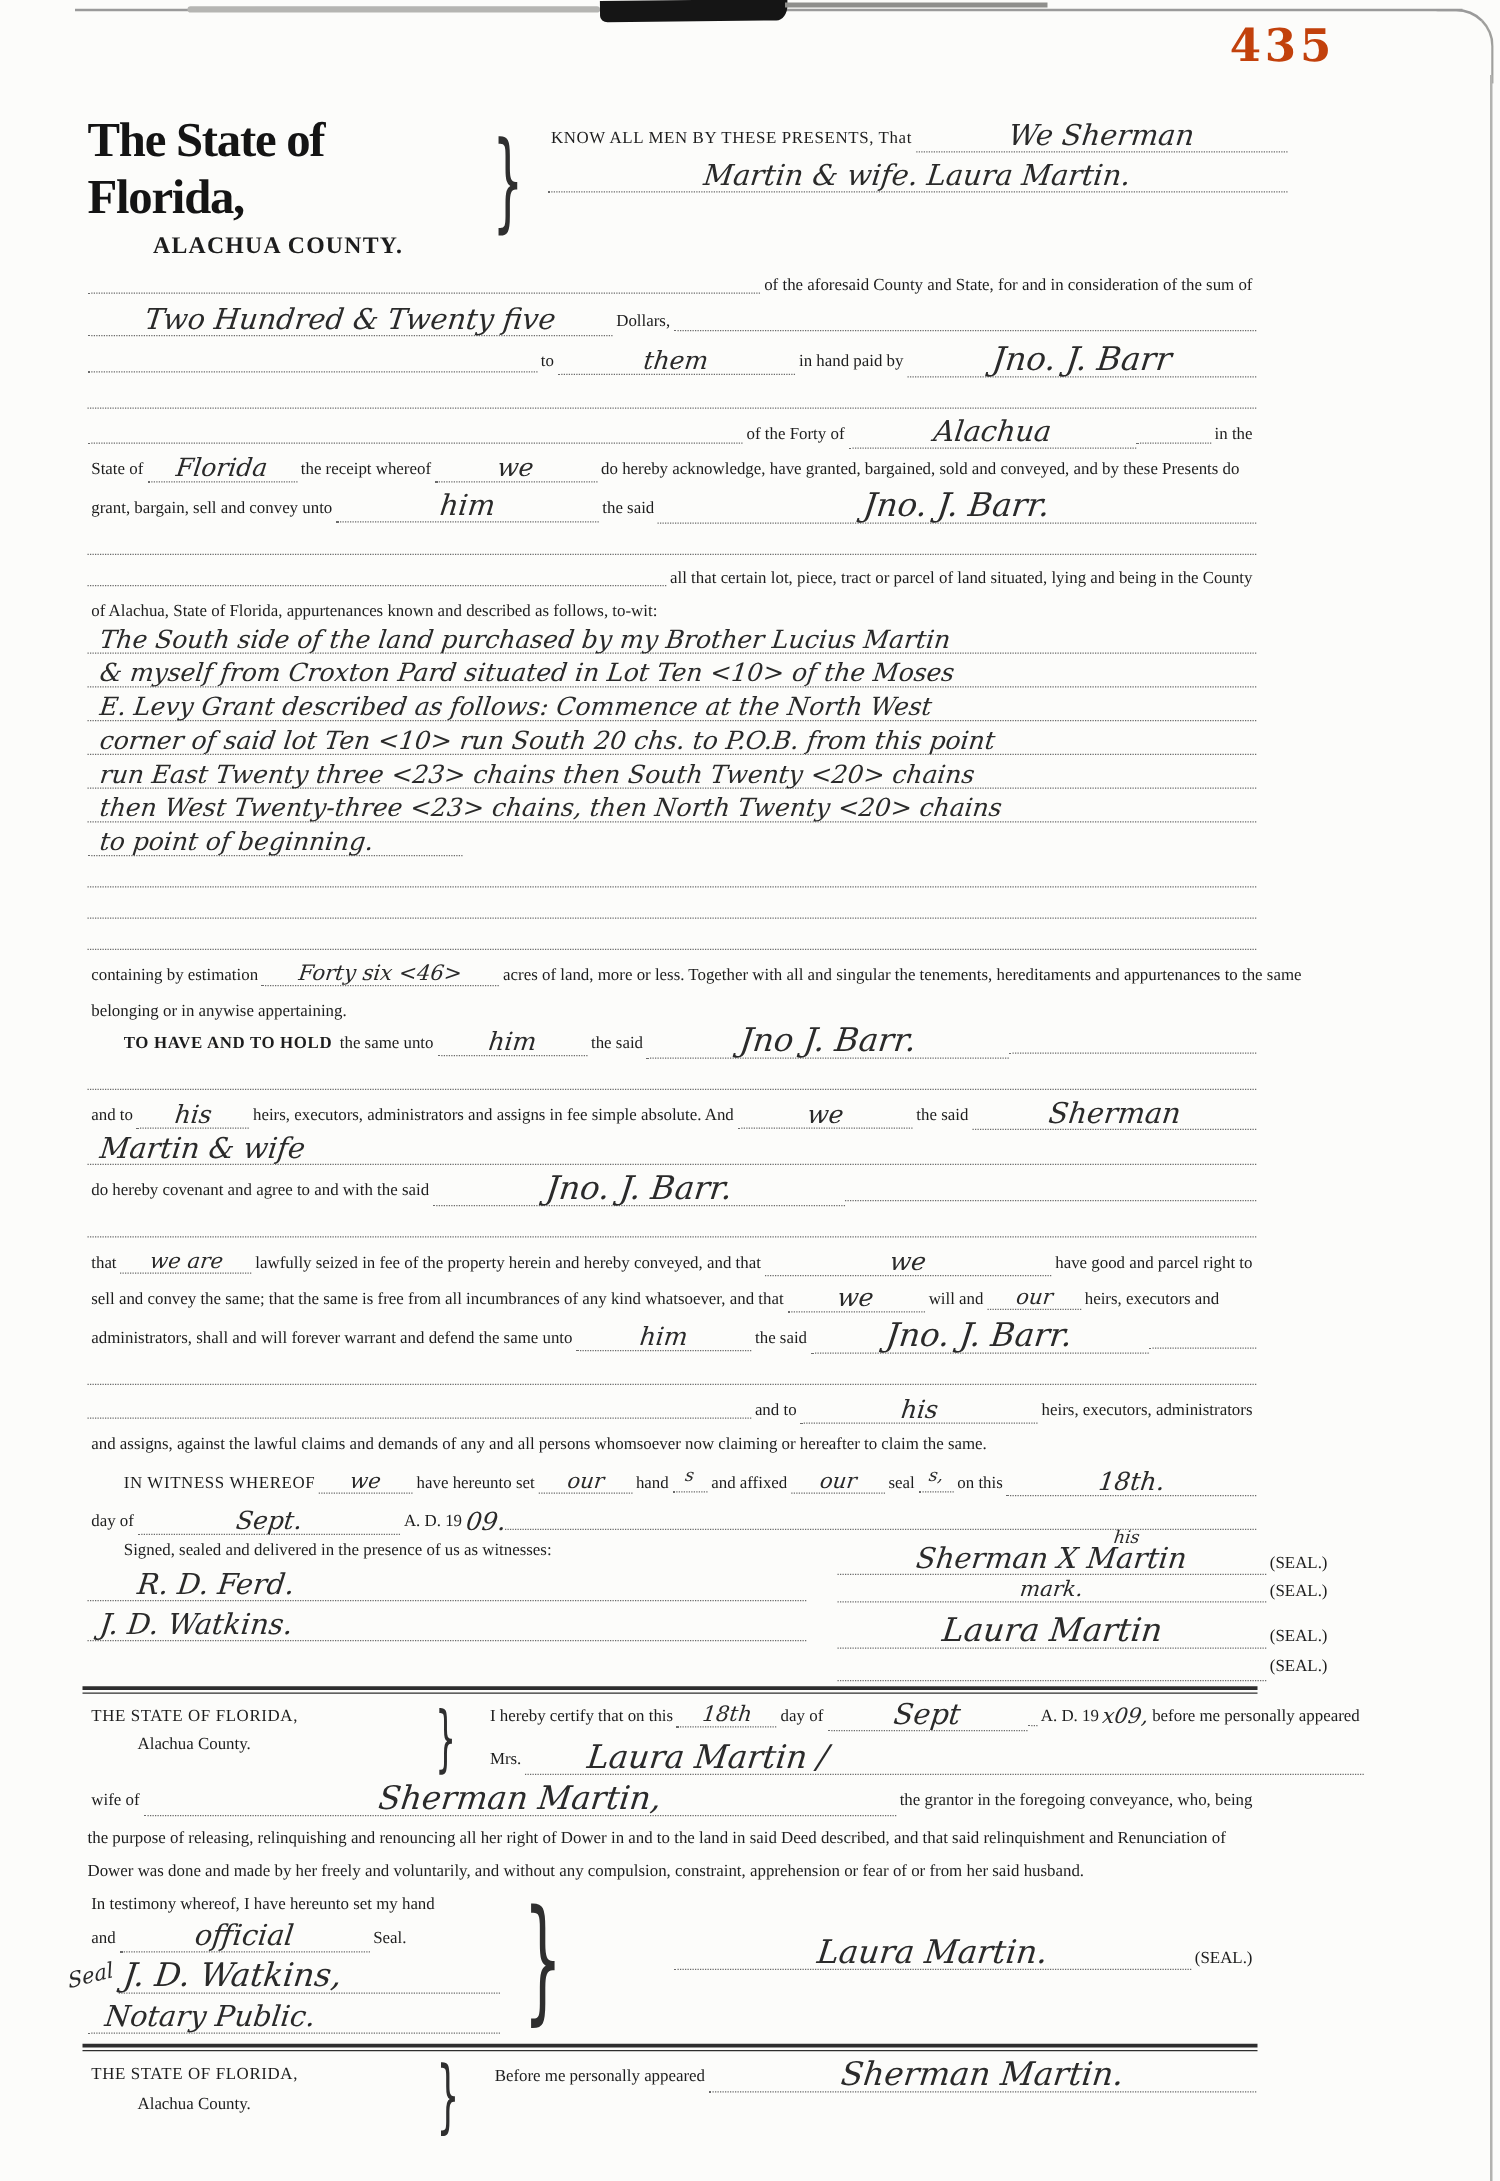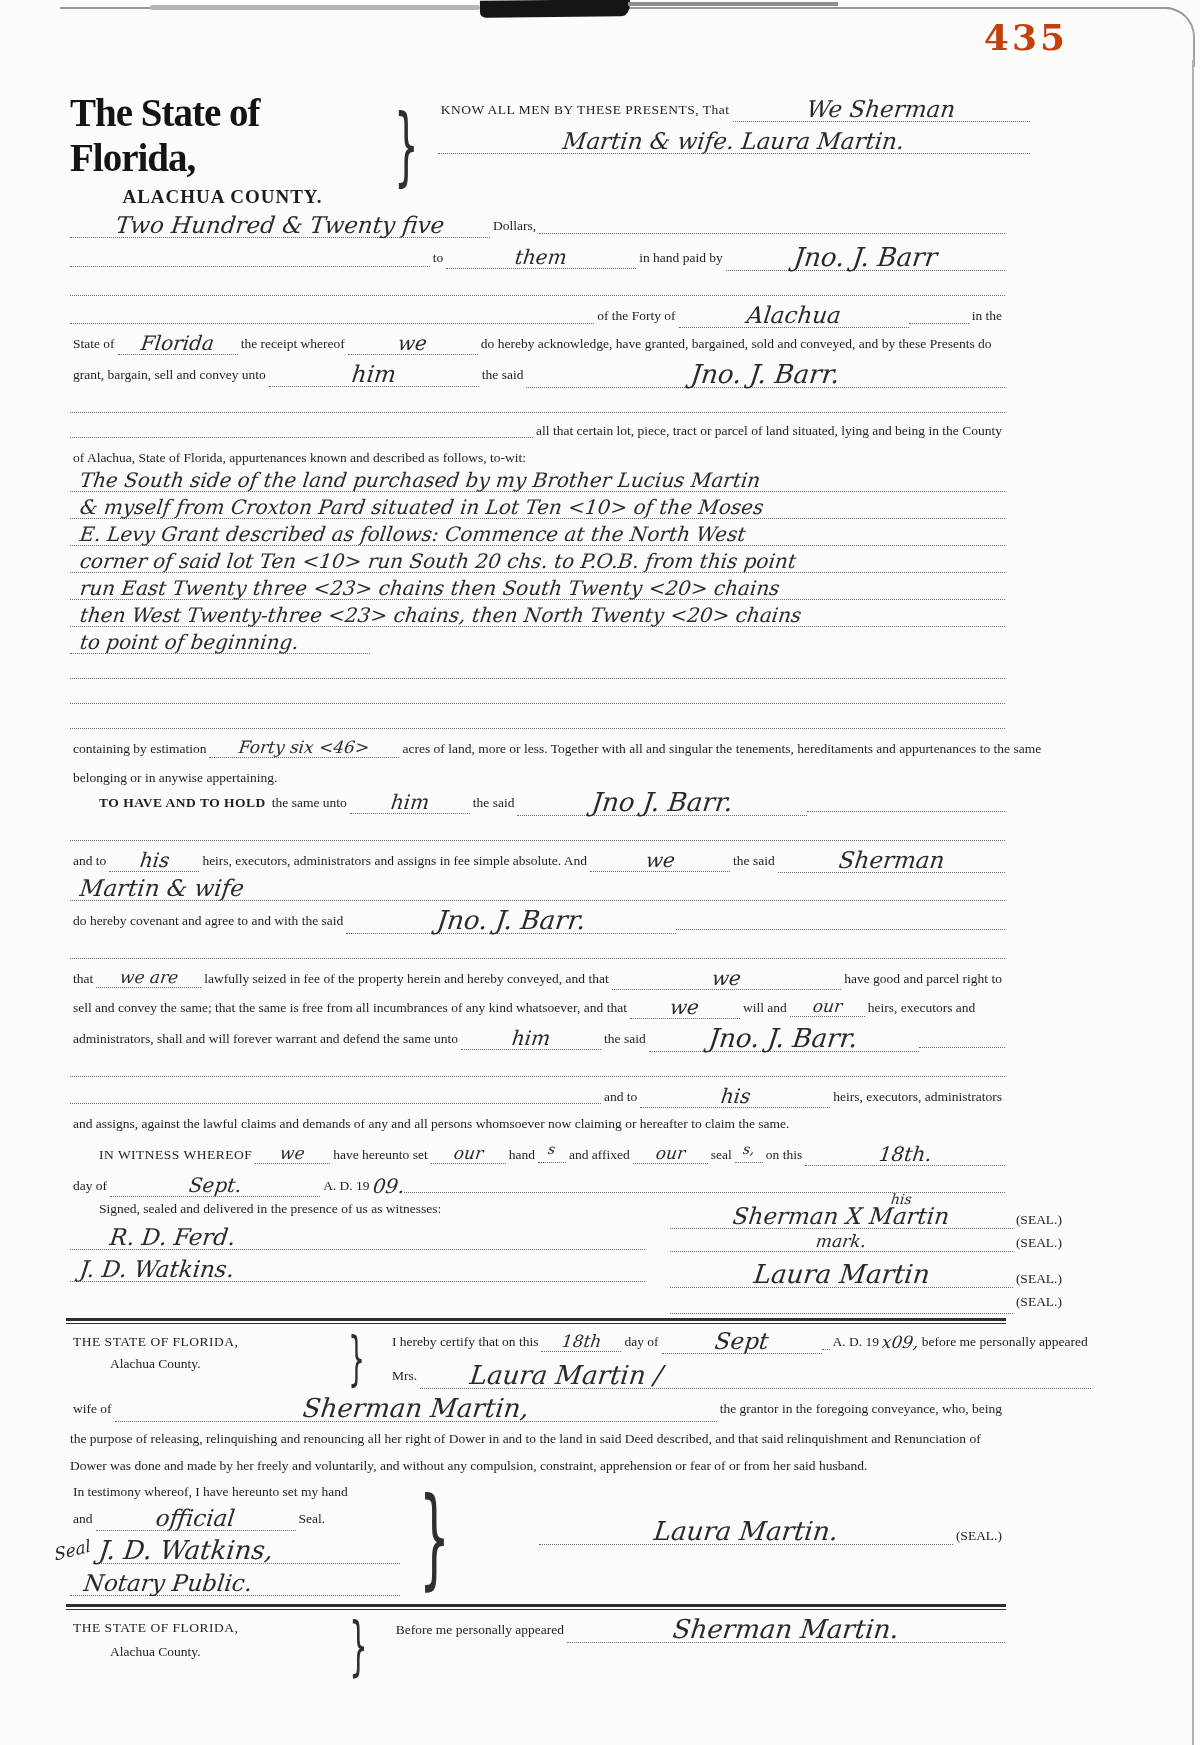--- a/index.html
+++ b/index.html
@@ -86,20 +86,24 @@
           <span class="lbl caps">KNOW ALL MEN BY THESE PRESENTS, That</span>
           <span class="ent grow"><span class="hw hw23">We Sherman</span></span>
         </div>
         <div class="fline g8">
           <span class="ent grow"><span class="hw hw23">Martin &amp; wife. Laura Martin.</span></span>
         </div>
       </div>
     </div>
 
     <div class="sec">
+      <div class="fline g8">
+        <span class="fill"></span>
+        <span class="lbl">of the aforesaid County and State, for and in consideration of the sum of</span>
+      </div>
       <div class="fline g6">
         <span class="ent" style="flex:0 0 420px"><span class="hw hw23">Two Hundred &amp; Twenty five</span></span>
         <span class="lbl">Dollars,</span>
         <span class="fill"></span>
       </div>
       <div class="fline g6">
         <span class="fill" style="flex:3"></span>
         <span class="lbl">to</span>
         <span class="ent" style="flex:0 0 190px"><span class="hw hw20">them</span></span>
         <span class="lbl">in hand paid by</span>

